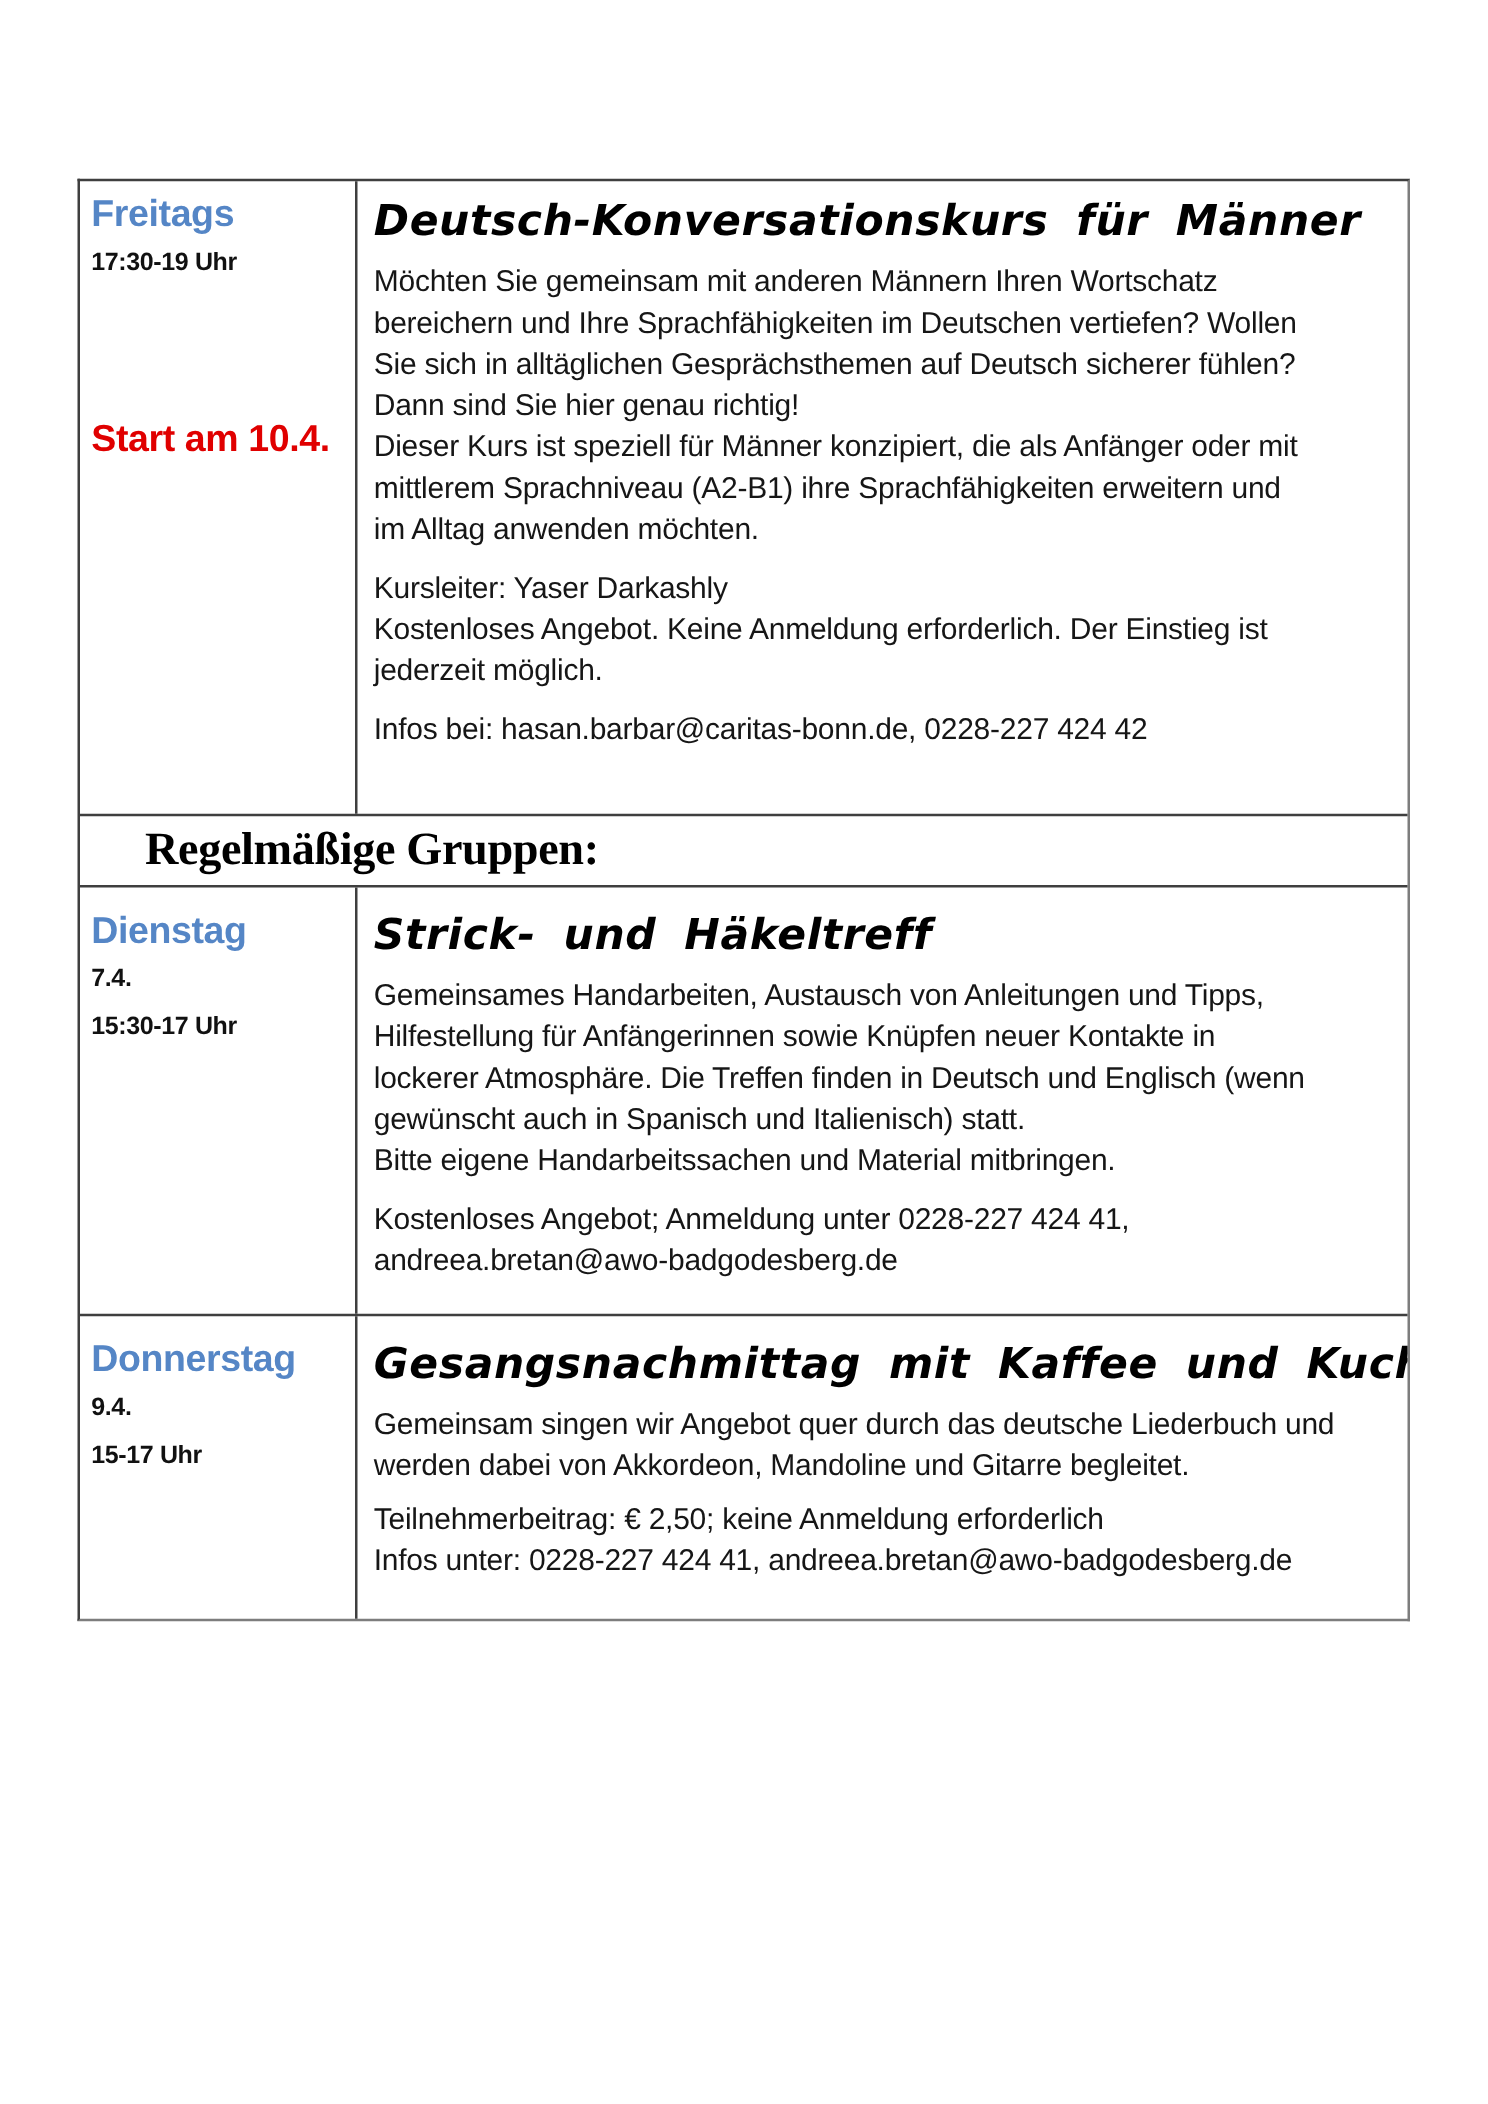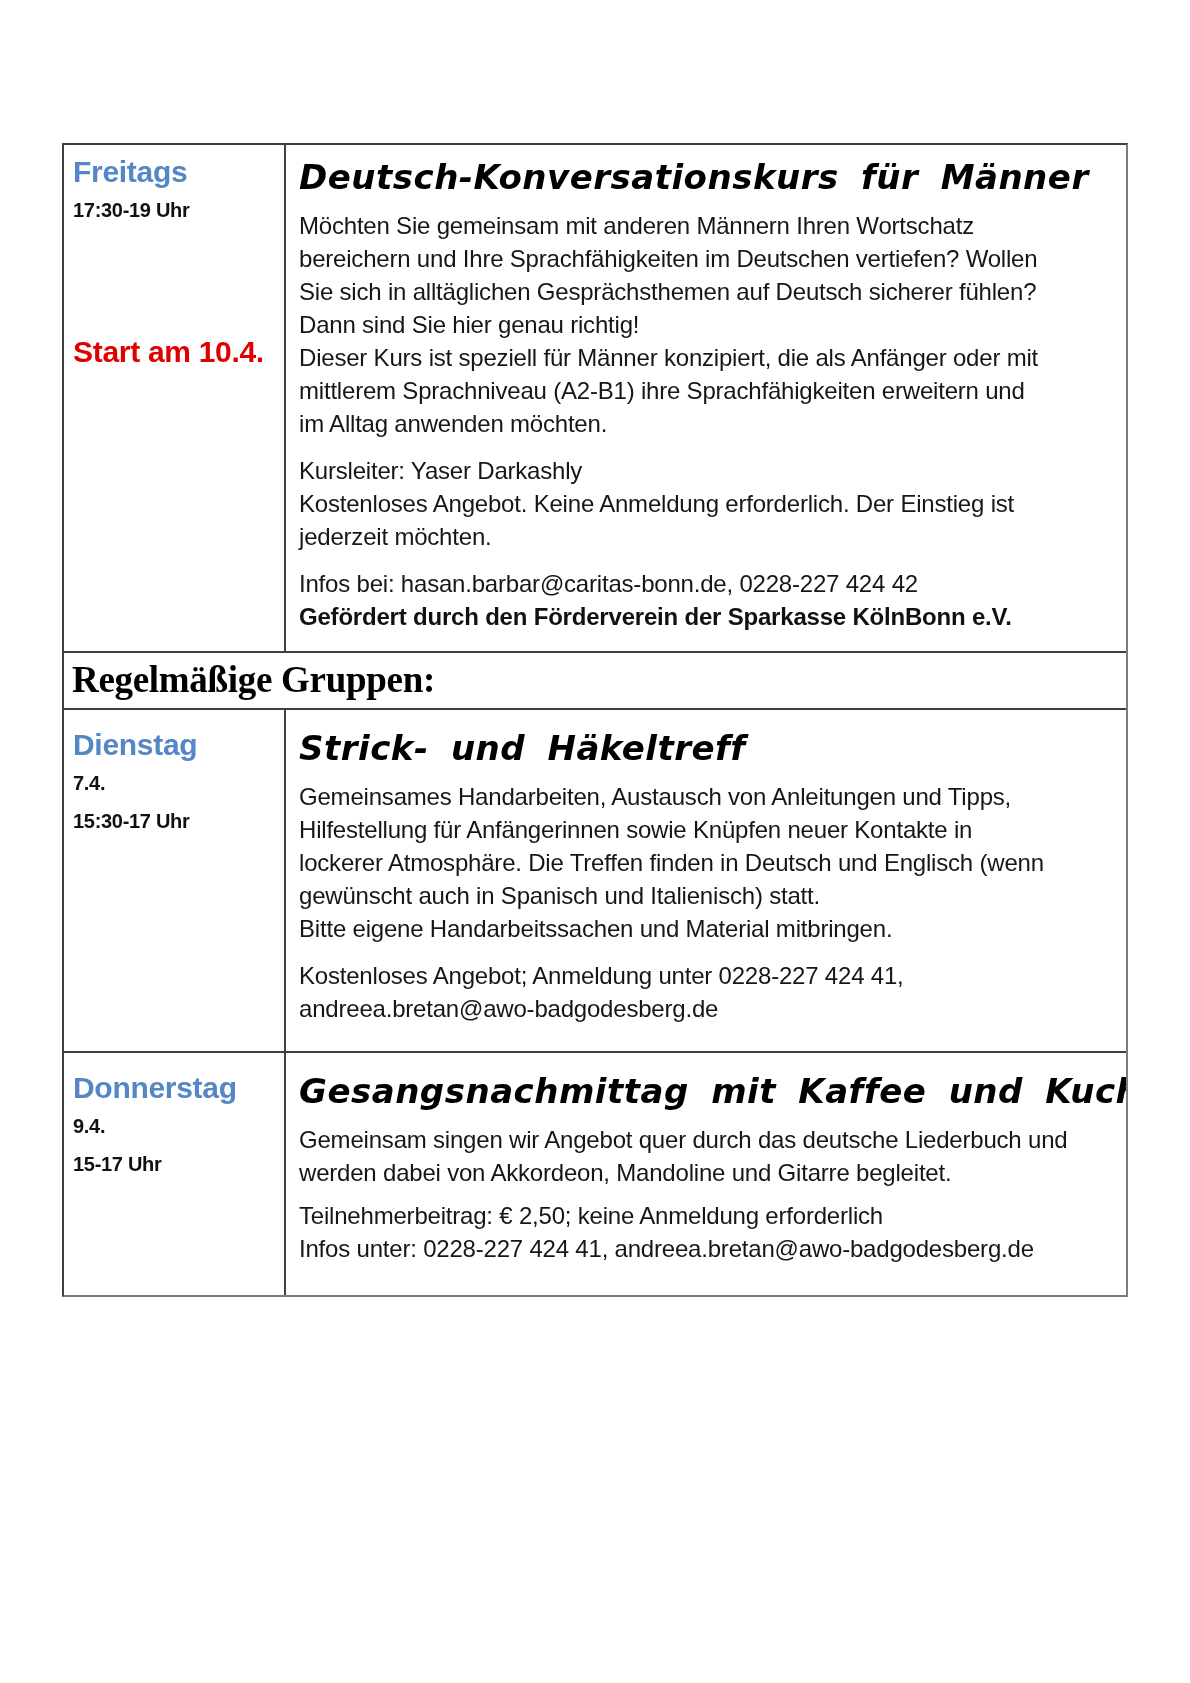--- a/index.html
+++ b/index.html
@@ -46,21 +46,21 @@
   }
   .para-tight{margin-bottom:0;}
   .funding{
     font-size:24px;line-height:33px;letter-spacing:-0.2px;font-weight:bold;
     white-space:pre;color:#111;
   }
   .section-title{
     font-family:"Liberation Serif",serif;font-weight:bold;font-size:37px;line-height:47px;
     padding:3px 0 0 8px;color:#000;letter-spacing:-0.3px;
   }
-  .cell-section{flex:1;box-sizing:border-box;}
+  .cell-section{flex:1;box-sizing:border-box;padding-left:44px;}
   .cell-right-groups{padding-top:12px;}
 </style>
 </head>
 <body>
 
 <div class="etable">
 
   <div class="row row-friday">
     <div class="cell-left">
       <div class="day">Freitags</div>
@@ -71,23 +71,22 @@
       <div class="script-heading">Deutsch-Konversationskurs für Männer</div>
       <div class="para">Möchten Sie gemeinsam mit anderen Männern Ihren Wortschatz
 bereichern und Ihre Sprachfähigkeiten im Deutschen vertiefen? Wollen
 Sie sich in alltäglichen Gesprächsthemen auf Deutsch sicherer fühlen?
 Dann sind Sie hier genau richtig!
 Dieser Kurs ist speziell für Männer konzipiert, die als Anfänger oder mit
 mittlerem Sprachniveau (A2-B1) ihre Sprachfähigkeiten erweitern und
 im Alltag anwenden möchten.</div>
       <div class="para">Kursleiter: Yaser Darkashly
 Kostenloses Angebot. Keine Anmeldung erforderlich. Der Einstieg ist
-jederzeit möchten.</div>
+jederzeit möglich.</div>
       <div class="para para-tight">Infos bei: hasan.barbar@caritas-bonn.de, 0228-227 424 42</div>
-      <div class="funding">Gefördert durch den Förderverein der Sparkasse KölnBonn e.V.</div>
     </div>
   </div>
 
   <div class="row row-section">
     <div class="cell-section">
       <div class="section-title">Regelmäßige Gruppen:</div>
     </div>
   </div>
 
   <div class="row row-tuesday">

